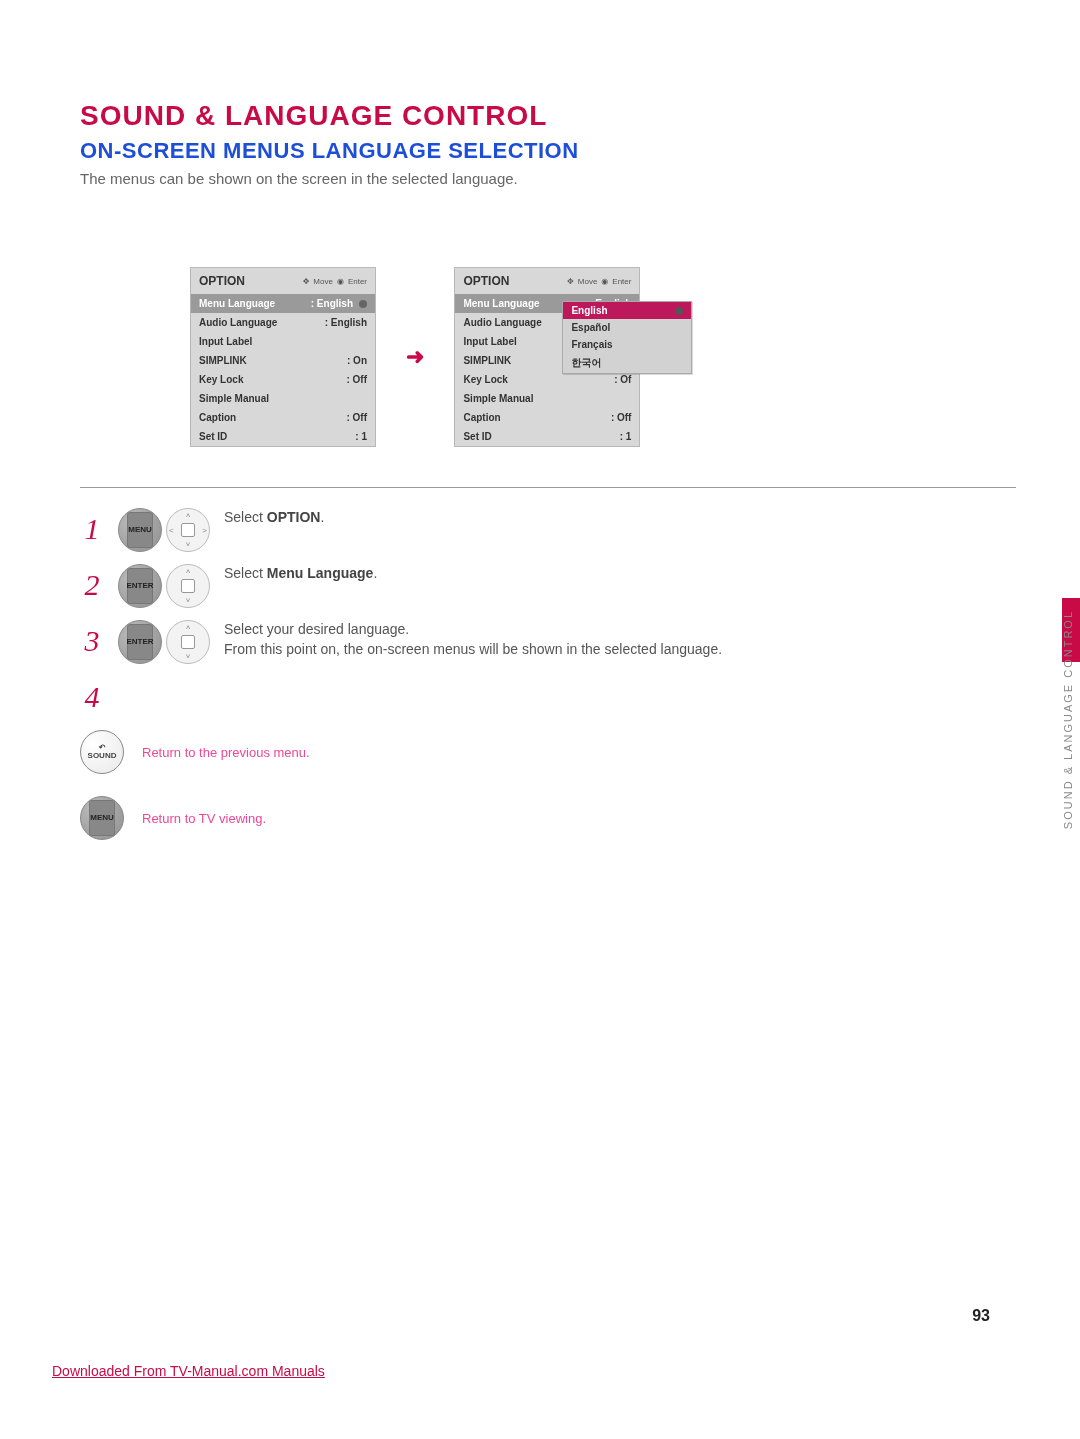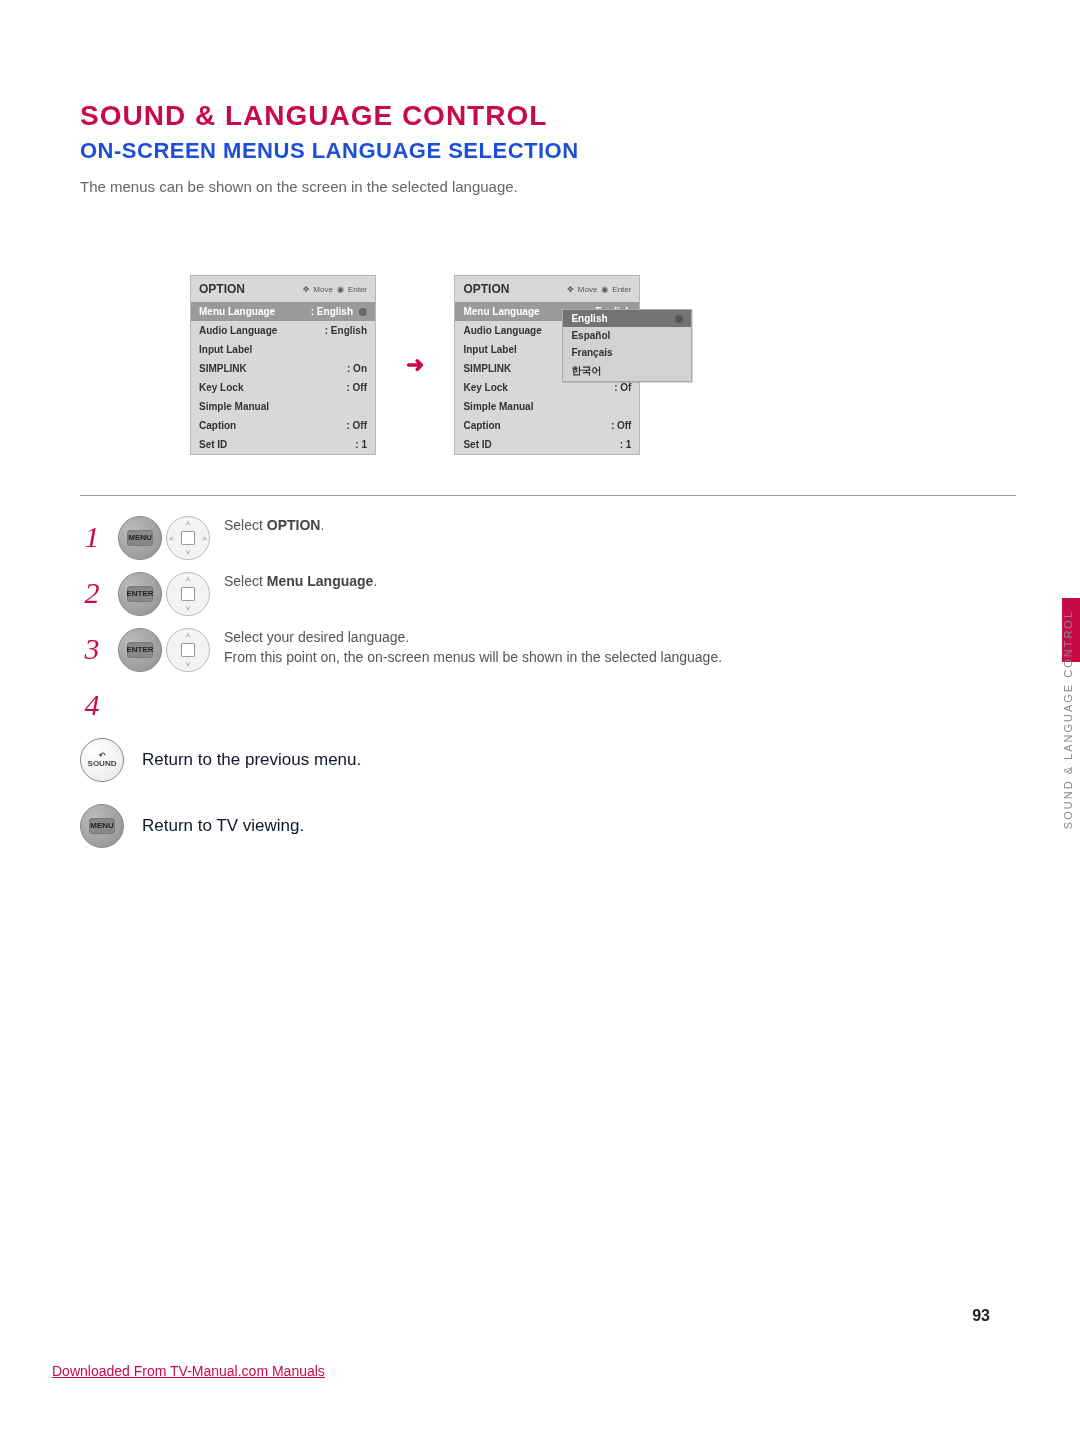--- a/index.html
+++ b/index.html
@@ -3,21 +3,21 @@
 <meta charset="utf-8">
 <style>
   * { box-sizing: border-box; margin: 0; padding: 0; }
   html, body { width: 1080px; height: 1439px; font-family: Arial, Helvetica, sans-serif; background: #fff; color: #333; }
   .page { position: relative; width: 1080px; height: 1439px; padding: 100px 64px 40px 80px; }
 
   
   .title-block { margin-bottom: 10px; }
   .title-main { font-size: 28px; font-weight: 700; letter-spacing: 1px; color: #C80A46; }
   .title-sub  { font-size: 22px; font-weight: 700; letter-spacing: 0.5px; color: #1d4ed8; margin-top: 6px; }
-  .intro      { font-size: 15px; color: #666; margin-top: 14px; }
+  .intro      { font-size: 15px; color: #666; margin-top: 6px; }
 
   
   .side-tab { position: absolute; right: 0; top: 598px; width: 18px; height: 64px; background: #C80A46; }
   .side-label { position: absolute; right: 4px; top: 610px; width: 14px; font-size: 11px; color: #888; writing-mode: vertical-rl; transform: rotate(180deg); letter-spacing: 2px; text-align: center; }
 
   
   .osd-row { display: flex; align-items: center; gap: 30px; margin: 80px 0 40px 110px; }
   .arrow-between { color: #C80A46; font-size: 22px; font-weight: 900; }
 
   .osd-panel { width: 186px; border: 1px solid #b8b8b8; background: #d8d8d8; font-size: 10px; color: #333; }
@@ -25,50 +25,50 @@
   .osd-head .hint { font-size: 8px; font-weight: 400; color: #555; display:flex; gap:4px; align-items:center;}
   .osd-body  { padding: 0; }
   .osd-row-item { display: flex; justify-content: space-between; padding: 4px 8px; font-weight: 700; font-size: 10px; }
   .osd-row-item.hl { background: #9a9a9a; color: #fff; }
   .osd-row-item .v { font-weight: 700; }
   .osd-row-item .v .dot { display:inline-block; width:8px; height:8px; border-radius:50%; background:#666; margin-left:6px; vertical-align:middle;}
 
   .osd-wrap2 { position: relative; }
   .submenu { position: absolute; left: 108px; top: 34px; width: 130px; border: 1px solid #aaa; background: #d2d2d2; font-size: 10px; color: #333; z-index: 5; box-shadow: 1px 1px 0 rgba(0,0,0,0.15);}
   .submenu .srow { padding: 3px 8px; font-weight: 700; display:flex; justify-content:space-between; align-items:center;}
-  .submenu .srow.sel { background: #737373; color: #fff; }
+  .submenu .srow.sel { background: #be185d; color: #fff; }
   .submenu .srow .dot { display:inline-block; width:8px; height:8px; border-radius:50%; background:#555;}
 
   hr.sep { border: none; border-top: 1px solid #999; margin: 30px 0 20px 0; }
 
   
   .steps { margin-left: 0; }
   .step { display: flex; align-items: flex-start; gap: 14px; margin: 12px 0; }
   .step-num { font-family: Georgia, 'Times New Roman', serif; font-style: italic; font-size: 30px; color: #C80A46; width: 24px; text-align: center; line-height: 1; margin-top: 6px;}
   .btn-group { display: flex; align-items: center; gap: 4px; }
 
   .remote-btn { width: 44px; height: 44px; border-radius: 50%; border: 1px solid #888; background: radial-gradient(circle at 30% 30%, #fff, #e8e8e8); display:flex; align-items:center; justify-content:center; position:relative;}
   .remote-btn.dark { background: radial-gradient(circle at 30% 30%, #bbb, #8f8f8f); }
   .remote-btn .lbl { font-size: 8px; font-weight: 700; color: #444; text-align:center; line-height:1.05;}
   .remote-btn.dark .lbl { color:#222;}
-  .remote-btn .rect { width:26px; height:16px; border:1px solid #777; border-radius:3px; background:#aaa; display:flex; align-items:center; justify-content:center;}
+  .remote-btn .rect { width:26px; height:36px; border:1px solid #777; border-radius:3px; background:#aaa; display:flex; align-items:center; justify-content:center;}
   .remote-btn.dark .rect { background:#888; }
 
   
   .dpad { width: 44px; height: 44px; border-radius: 50%; border: 1px solid #bbb; background: #f3f3f3; position: relative; }
   .dpad .sq { position:absolute; left:50%; top:50%; width:14px; height:14px; border:1px solid #999; border-radius:2px; background:#fff; transform:translate(-50%,-50%);}
   .dpad .ar { position:absolute; font-size:8px; color:#888; }
   .dpad .up{left:50%;top:2px;transform:translateX(-50%);} .dpad .dn{left:50%;bottom:2px;transform:translateX(-50%);} .dpad .lf{left:2px;top:50%;transform:translateY(-50%);} .dpad .rt{right:2px;top:50%;transform:translateY(-50%);}
 
   .step-text { font-size: 14px; color: #555; line-height: 1.4; margin-top: 0;}
   .step-text .em { font-weight: 700; color:#444;}
 
   .after-steps { margin-top: 18px; display:flex; flex-direction:column; gap:22px; }
   .after-row { display:flex; align-items:center; gap:18px; }
-  .after-row .txt { font-size: 17px; color:#0f172a; }
+  .after-row .txt { font-size: 13px; color:#ec4899; }
 
   
   .page-num { position:absolute; right: 90px; bottom: 114px; font-size: 16px; font-weight:700; color:#222;}
 
   
   .footer-link { position:absolute; left: 52px; bottom: 60px; font-size: 14px; color: #C80A46; text-decoration: underline; }
 
   .hintglyph { font-size:8px; }
 </style>
 </head>

